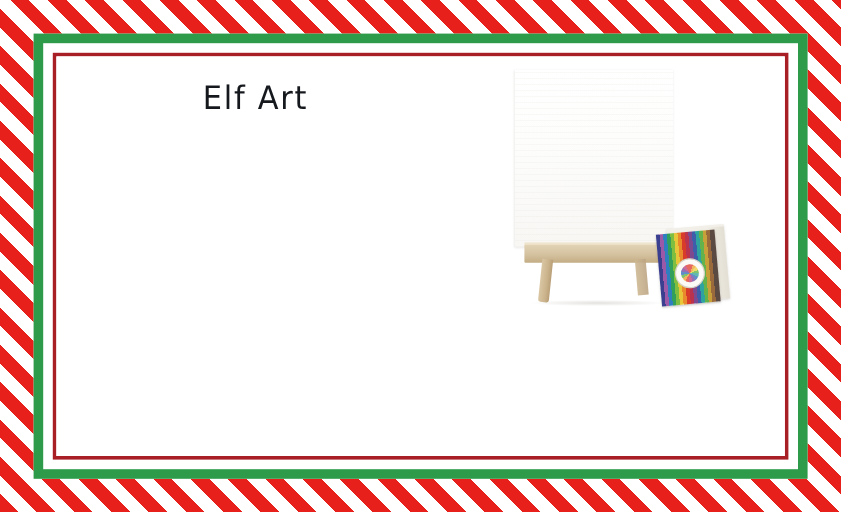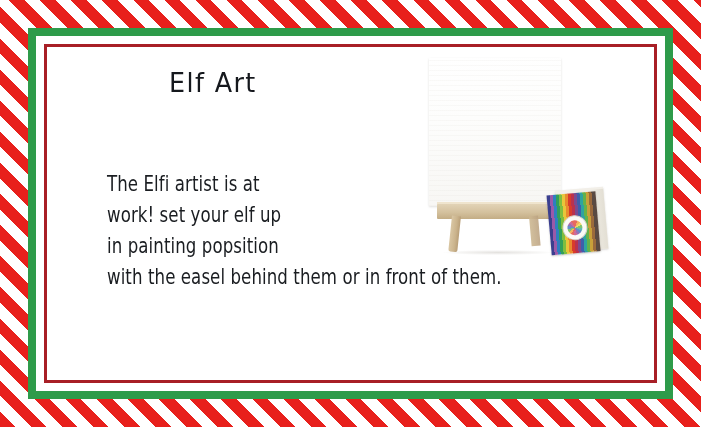--- a/index.html
+++ b/index.html
@@ -304,26 +304,20 @@
   </div>
 
   <div class="green-band"></div>
 
   <div class="red-line"></div>
 
   <div class="card-content">
 
     <div class="title">Elf Art</div>
 
-    <div class="body-text">
-      <span class="body-line">The Elfi artist is at</span>
-      <span class="body-line">work! set your elf up</span>
-      <span class="body-line">in painting popsition</span>
-      <span class="body-line">with the easel behind them or in front of them.</span>
-    </div>
 
     <div class="easel">
       <div class="canvas-board"></div>
       <div class="easel-ledge-top"></div>
       <div class="easel-ledge"></div>
       <div class="easel-leg-left"></div>
       <div class="easel-leg-right"></div>
       <div class="easel-shadow"></div>
 
       <div class="pencil-pack">

